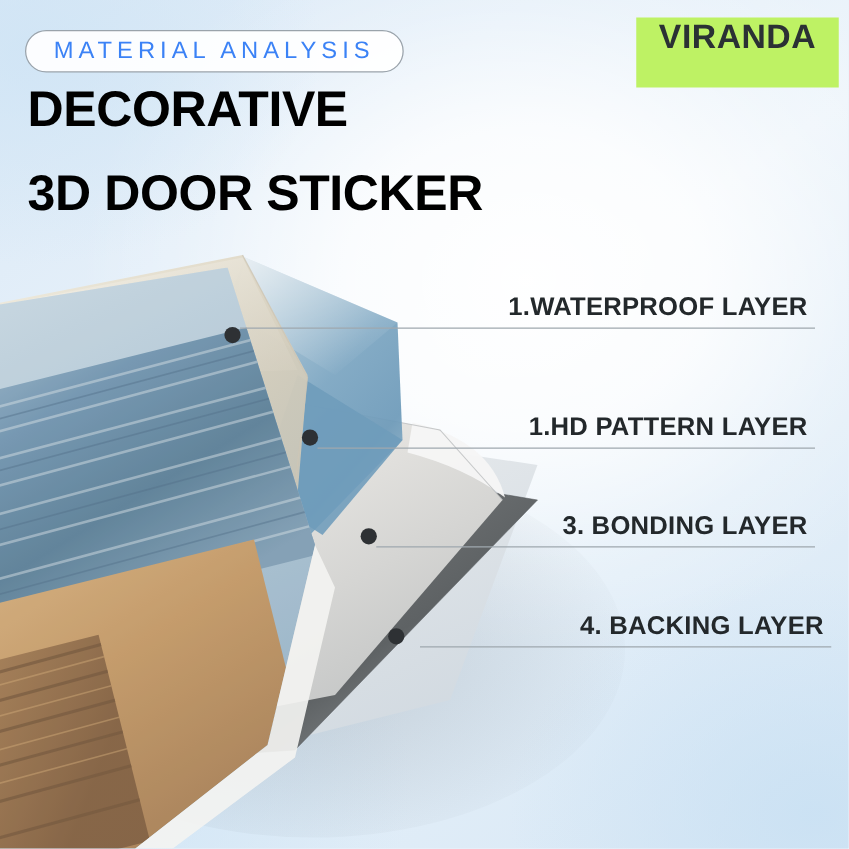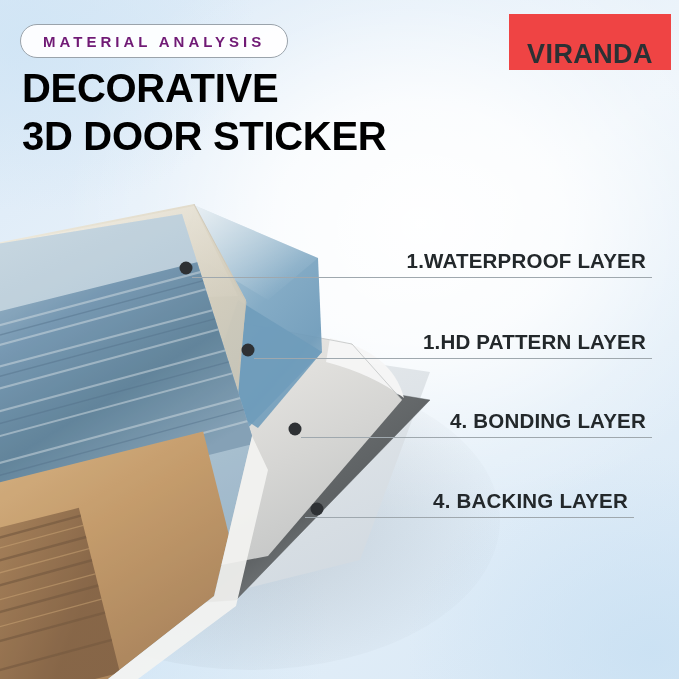--- a/index.html
+++ b/index.html
@@ -63,52 +63,52 @@
     height: 34px;
     padding: 0 22px;
     display: flex;
     align-items: center;
     border: 1.4px solid #9aa3ab;
     border-radius: 18px;
     background: rgba(255,255,255,0.92);
     box-sizing: border-box;
   }
   .badge-text {
-    font-size: 15px;
+    font-size: 19px;
     letter-spacing: 4.0px;
-    color: #701a75;
-    font-weight: 700;
+    color: #3b82f6;
+    font-weight: 400;
     white-space: nowrap;
   }
 
   .title-block {
     position: absolute;
     left: 22px;
     top: 68px;
     line-height: 1.0;
   }
   .title-line {
     font-size: 40px;
     font-weight: 700;
     letter-spacing: -0.3px;
     color: #000000;
     white-space: nowrap;
     display: block;
   }
-  .title-line + .title-line { margin-top: 8px; text-align: right; }
+  .title-line + .title-line { margin-top: 27px; text-align: right; }
 
   .brandbox {
     position: absolute;
     right: 8px;
     top: 14px;
     width: 162px;
     height: 56px;
-    background: #ef4444;
+    background: #bef264;
     display: flex;
-    align-items: flex-end;
+    align-items: flex-start;
     justify-content: center;
   }
   .brandbox-text {
     font-size: 27px;
     font-weight: 700;
     color: #2b3134;
     letter-spacing: 0.4px;
   }
 
   
@@ -343,33 +343,33 @@
   <div class="title-block">
     <span class="title-line">DECORATIVE</span>
     <span class="title-line">3D DOOR STICKER</span>
   </div>
 
   <div class="brandbox">
     <span class="brandbox-text">VIRANDA</span>
   </div>
 
   <div id="callout-host">
-      <div class="callout" style="left: 192px; width: 460px; top: 249px;">
+      <div class="callout" style="left: 192px; width: 460px; top: 234px;">
         <span class="callout-text">1.WATERPROOF LAYER</span>
         <span class="callout-rule"></span>
       </div>
       <div class="callout" style="left: 254px; width: 398px; top: 330px;">
         <span class="callout-text">1.HD PATTERN LAYER</span>
         <span class="callout-rule"></span>
       </div>
       <div class="callout" style="left: 301px; width: 351px; top: 409px;">
-        <span class="callout-text">4. BONDING LAYER</span>
+        <span class="callout-text">3. BONDING LAYER</span>
         <span class="callout-rule"></span>
       </div>
-      <div class="callout" style="left: 305px; width: 329px; top: 489px;">
+      <div class="callout" style="left: 336px; width: 329px; top: 489px;">
         <span class="callout-text">4. BACKING LAYER</span>
         <span class="callout-rule"></span>
       </div>
     </div>
 
 <div class="dot" style="left: 186px; top: 268px;"></div>
     <div class="dot" style="left: 248px; top: 350px;"></div>
     <div class="dot" style="left: 295px; top: 429px;"></div>
     <div class="dot" style="left: 317px; top: 509px;"></div>
   </div>

